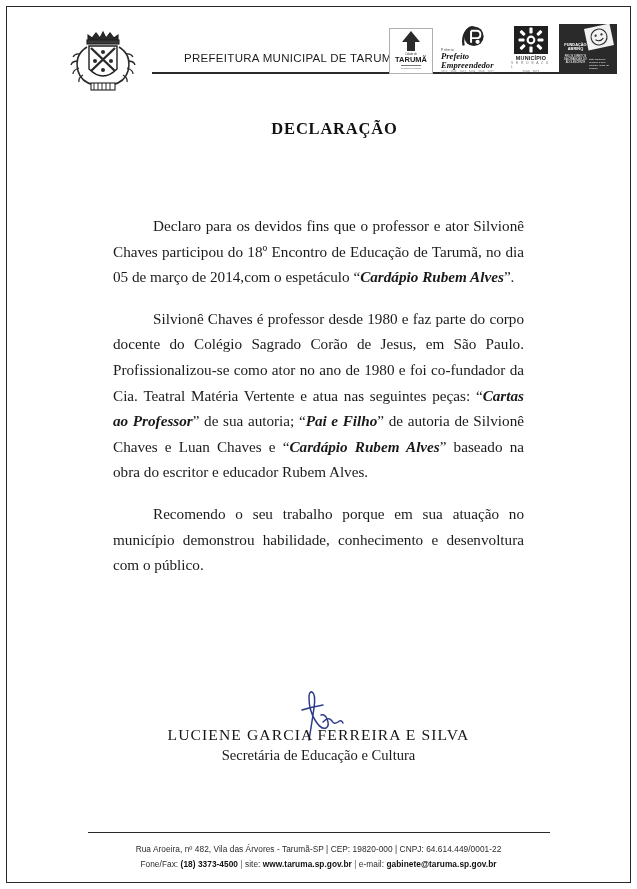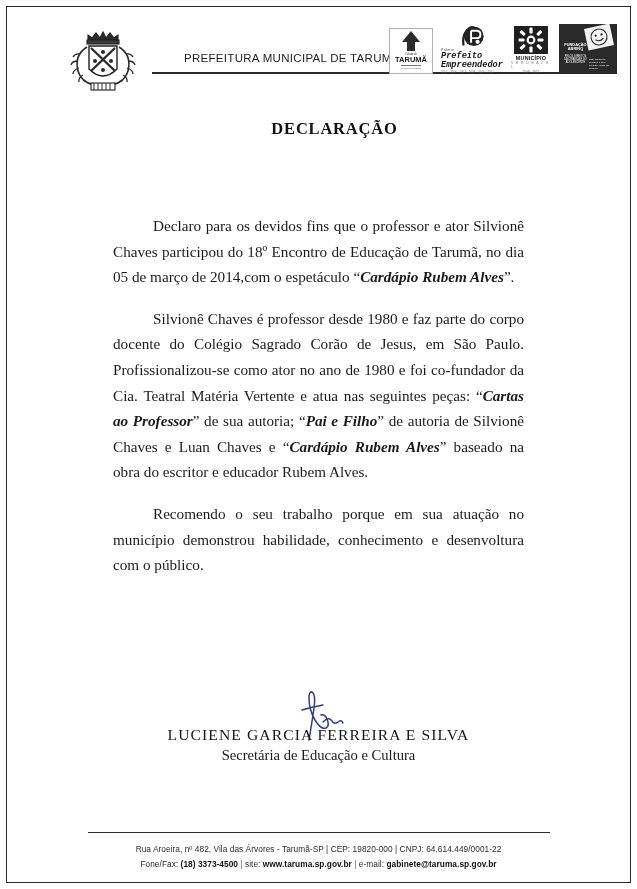--- a/index.html
+++ b/index.html
@@ -144,21 +144,21 @@
     align-self: center;
     margin-bottom: 1px;
   }
   .pe-premio {
     font-family: "Liberation Sans", sans-serif;
     font-size: 3.4px;
     color: #444;
     letter-spacing: 0.4px;
   }
   .pe-l1, .pe-l2 {
-    font-family: Liberation Mono, monospace;
+    font-family: Liberation Serif, serif;
     font-weight: bold;
     font-style: italic;
     font-size: 8.6px;
     line-height: 9px;
     color: #141414;
   }
   .pe-years {
     font-family: "Liberation Sans", sans-serif;
     font-size: 2.6px;
     color: #666;

